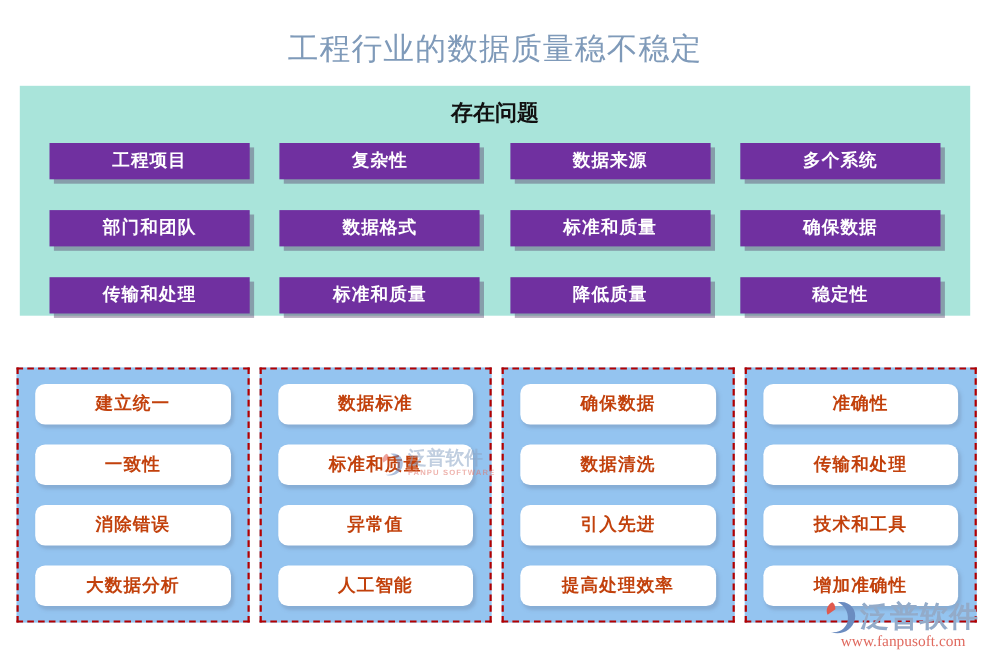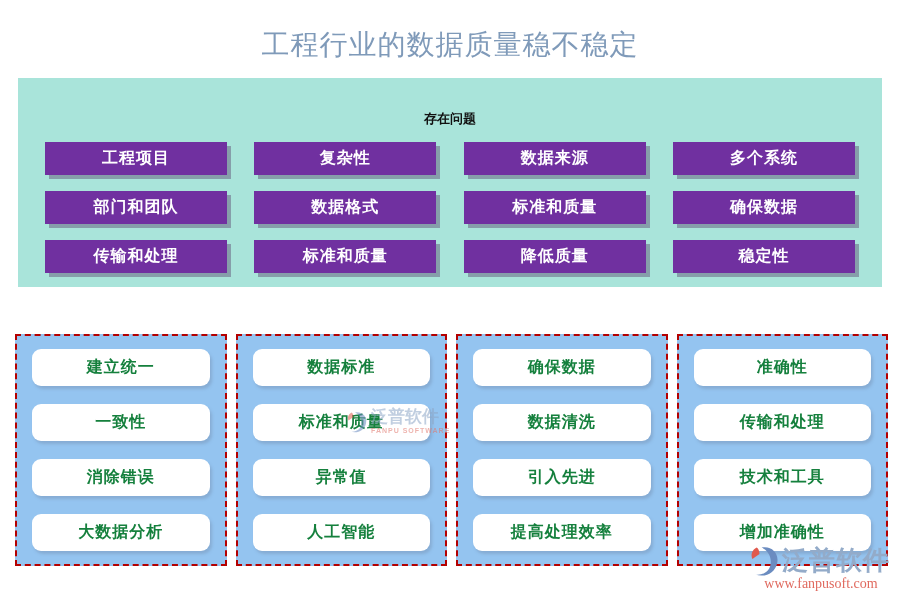--- a/index.html
+++ b/index.html
@@ -13,27 +13,27 @@
     position:absolute;left:0;top:26px;width:100%;
     text-align:center;font-size:28px;font-weight:normal;
     color:#7f9ab9;letter-spacing:1px;
   }
   
   .problems{
     position:absolute;left:18px;top:78px;width:864px;height:209px;
     background:#a9e4da;box-sizing:border-box;
   }
   .problems-header{
-    margin-top:32px;text-align:center;
-    font-size:13px;font-weight:bold;color:#111111;
+    margin-top:11px;text-align:center;
+    font-size:20px;font-weight:bold;color:#111111;
   }
   .problems-grid{
     display:grid;grid-template-columns:repeat(4,182px);
     justify-content:space-between;
-    grid-row-gap:16px;row-gap:16px;
+    grid-row-gap:16px;row-gap:28px;
     padding:0 27px;margin-top:14px;
   }
   .pbtn{
     height:33px;background:#7030a0;color:#ffffff;
     font-size:16px;font-weight:bold;
     display:flex;align-items:center;justify-content:center;
     box-shadow:4px 4px 0 rgba(90,74,110,0.45);
     letter-spacing:1px;
   }
   
@@ -49,21 +49,21 @@
     display:flex;gap:9px;
   }
   .mcol{
     flex:1 1 0;box-sizing:border-box;
     border:2px dashed #b40000;background:#94c4f0;
     padding:13px 15px;
     display:flex;flex-direction:column;justify-content:space-between;
   }
   .mbtn{
     height:37px;background:#ffffff;border-radius:9px;
-    color:#15803d;font-size:16px;font-weight:bold;
+    color:#c2410c;font-size:16px;font-weight:bold;
     display:flex;align-items:center;justify-content:center;
     box-shadow:2px 3px 3px rgba(110,130,160,0.35);
     letter-spacing:1px;
   }
   
   .wm-center{
     position:absolute;left:344px;top:408px;width:130px;
     display:flex;align-items:flex-start;opacity:0.55;pointer-events:none;
   }
   .wm-center .wm-logo{width:24px;height:24px;margin-top:2px;}

